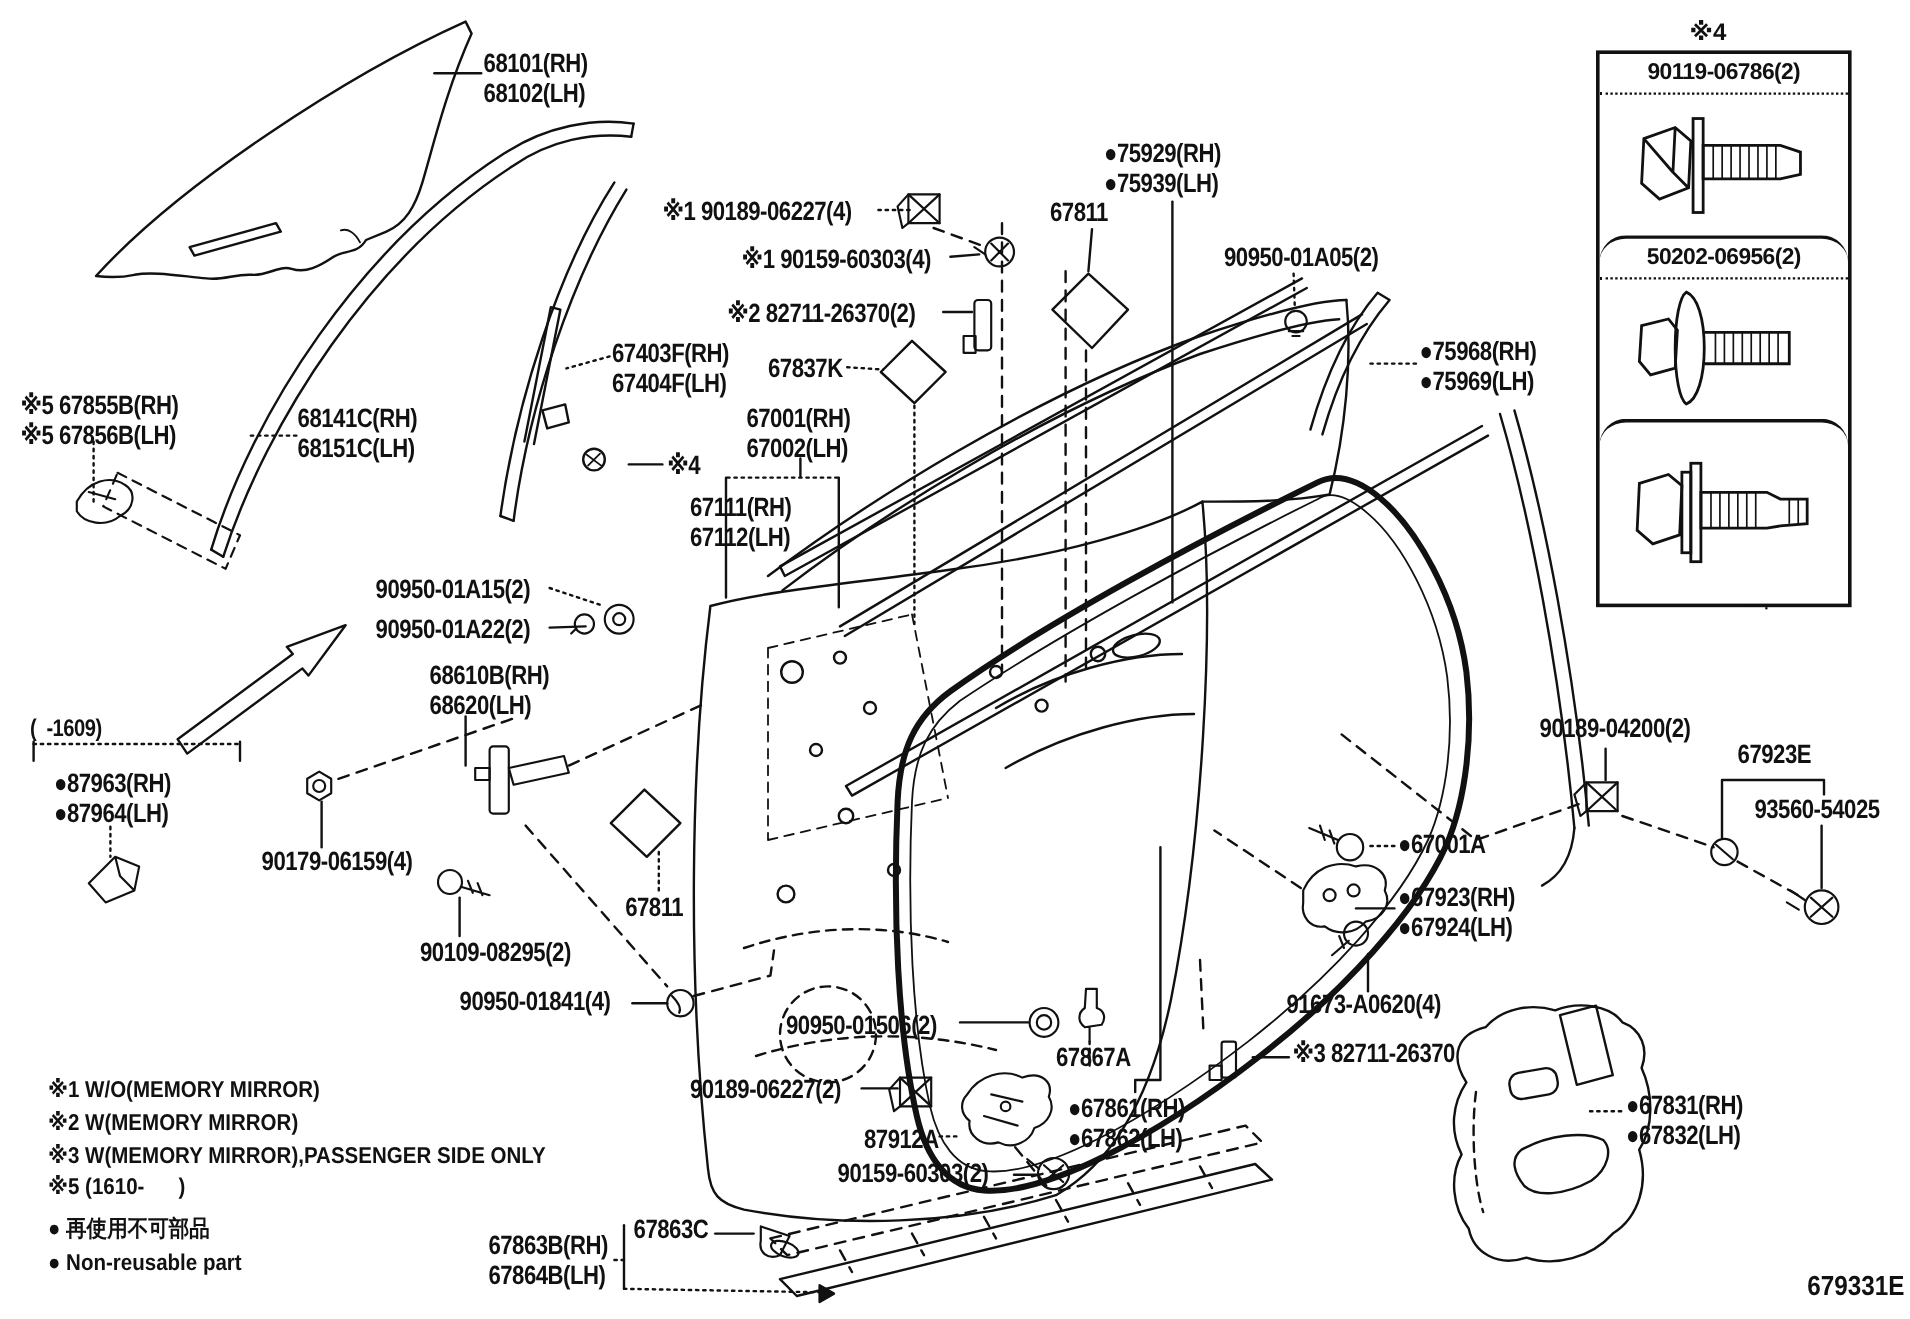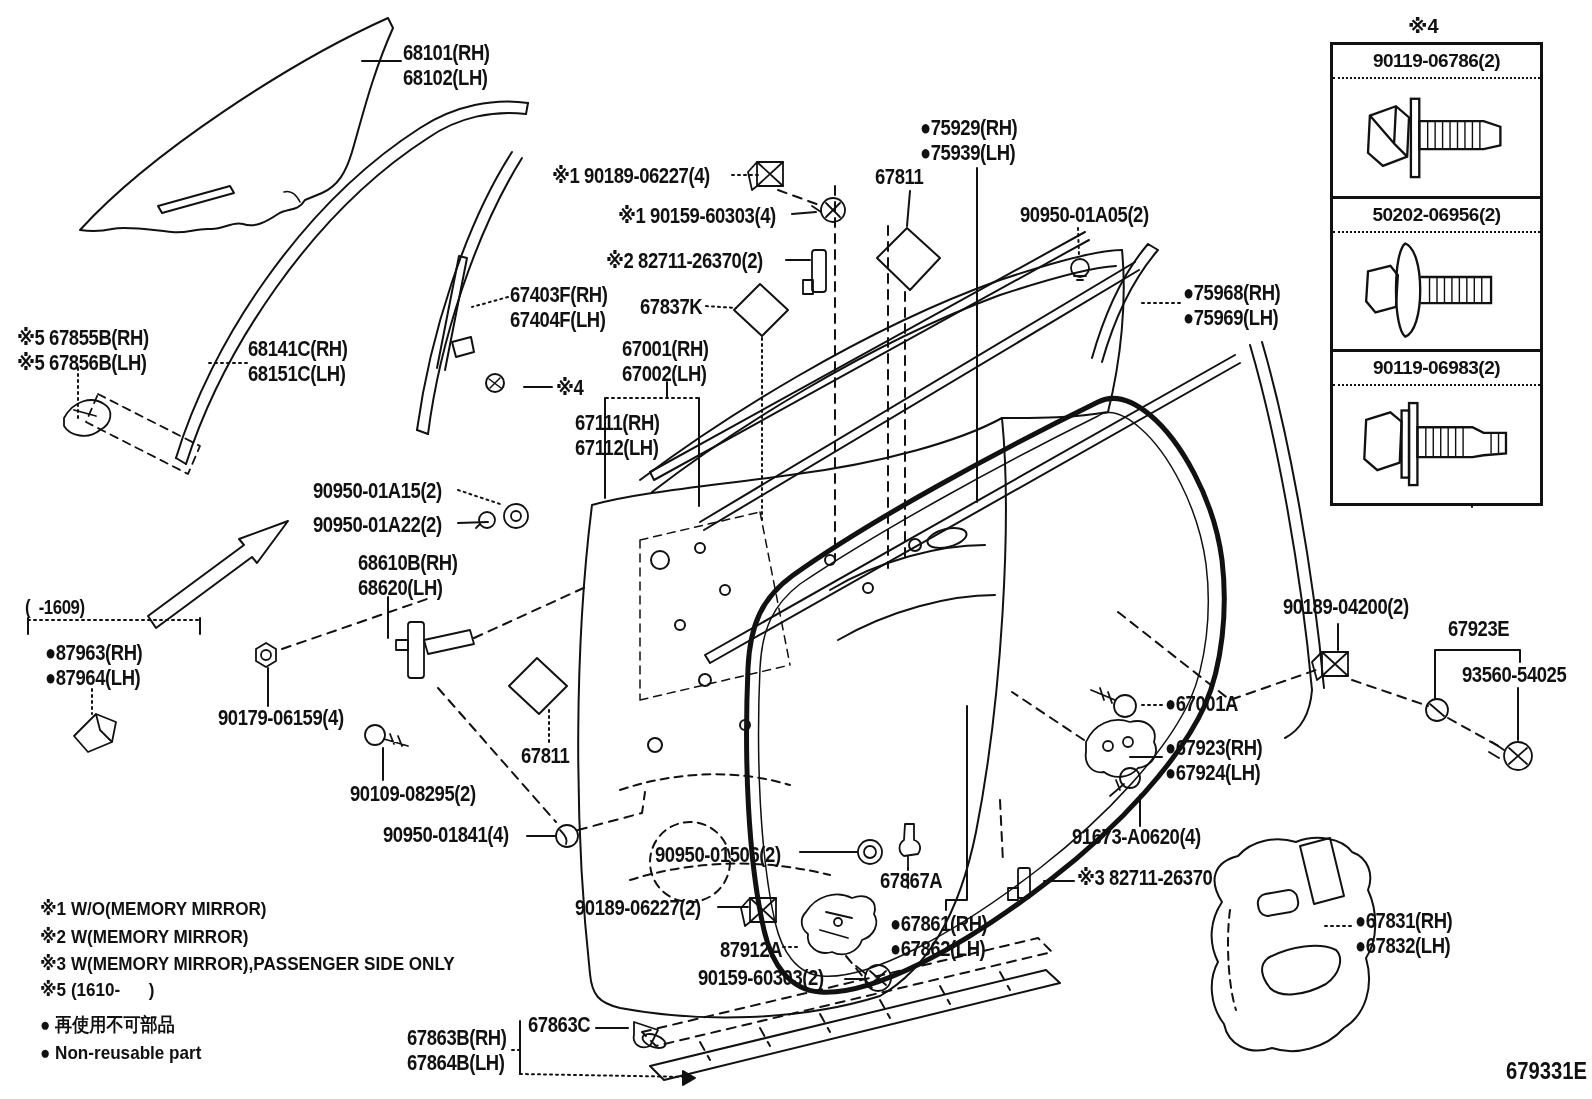--- a/index.html
+++ b/index.html
@@ -7,21 +7,21 @@
          font-family:"Liberation Sans","DejaVu Sans",sans-serif;color:#111;}
   #art{position:absolute;left:0;top:0;}
   .lbl{position:absolute;font-weight:bold;font-size:22px;line-height:25px;white-space:pre;
        transform:scaleX(.84);transform-origin:0 0;letter-spacing:-.5px;color:#111;}
   .lbl .ln{display:block;}
   .sm{font-size:20px;}
   .legend{position:absolute;font-weight:bold;font-size:19px;line-height:22px;white-space:pre;
           transform:scaleX(.9);transform-origin:0 0;color:#111;}
   .inset{position:absolute;left:1330px;top:42px;width:207px;height:458px;border:3px solid #111;
          background:#fff;display:flex;flex-direction:column;}
-  .inset .cell{flex:1;display:flex;flex-direction:column;border-top:3px solid #111;}
+  .inset .cell{flex:1;display:flex;flex-direction:column;border-top:3px solid #111;border-radius:22px;}
   .inset .cell:first-child{border-top:none;}
   .inset .ttl{height:32px;display:flex;align-items:center;justify-content:center;
               font-weight:bold;font-size:19px;border-bottom:2px dotted #111;
               letter-spacing:-.5px;}
   .inset .pic{flex:1;display:flex;align-items:center;justify-content:center;}
   .boxtag{position:absolute;left:1408px;top:14px;font-weight:bold;font-size:20px;color:#111;}
   .code{position:absolute;left:1506px;top:1058px;font-weight:bold;font-size:23px;
         transform:scaleX(.88);transform-origin:0 0;color:#111;}
 </style>
 </head>
@@ -345,21 +345,20 @@
     <div class="pic">
       <svg width="190" height="110" viewBox="0 0 200 118" fill="none" stroke="#111" stroke-width="2.5">
         <path d="M66,8 C76,12 82,32 82,58 C82,84 76,104 66,108 C60,104 56,84 56,58 C56,32 60,12 66,8 Z"></path>
         <path d="M26,38 L50,32 L58,42 L56,76 L34,82 L24,70 Z"></path>
         <path d="M82,44 L158,44 L158,72 L82,72"></path>
         <path d="M92,44 L92,72 M100,44 L100,72 M108,44 L108,72 M116,44 L116,72 M124,44 L124,72 M132,44 L132,72 M140,44 L140,72 M148,44 L148,72" stroke-width="1.5"></path>
       </svg>
     </div>
   </div>
   <div class="cell">
-    <div class="ttl">90119-06983(2)</div>
     <div class="pic">
       <svg width="190" height="110" viewBox="0 0 200 118" fill="none" stroke="#111" stroke-width="2.5">
         <path d="M24,32 L50,24 L62,34 L60,78 L36,86 L22,74 Z"></path>
         <rect x="62" y="22" width="8" height="72"></rect>
         <rect x="70" y="14" width="9" height="88"></rect>
         <path d="M79,40 L138,40 L150,46 L174,46 L174,68 L150,70 L138,72 L79,72 Z"></path>
         <path d="M88,40 L88,72 M96,40 L96,72 M104,40 L104,72 M112,40 L112,72 M120,40 L120,72 M128,40 L128,72 M158,46 L158,68 M166,46 L166,68" stroke-width="1.5"></path>
       </svg>
     </div>
   </div>

